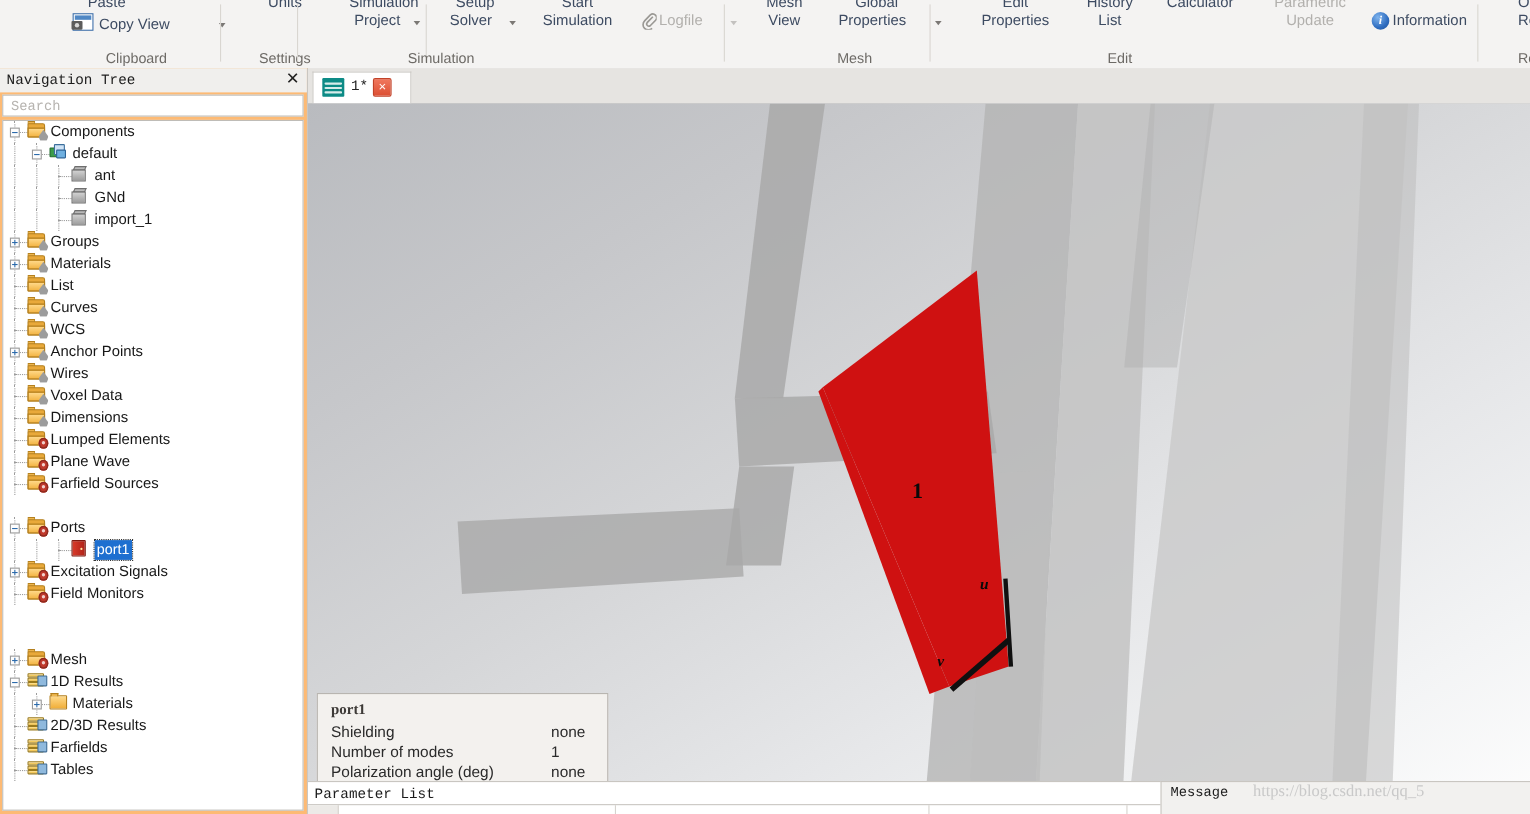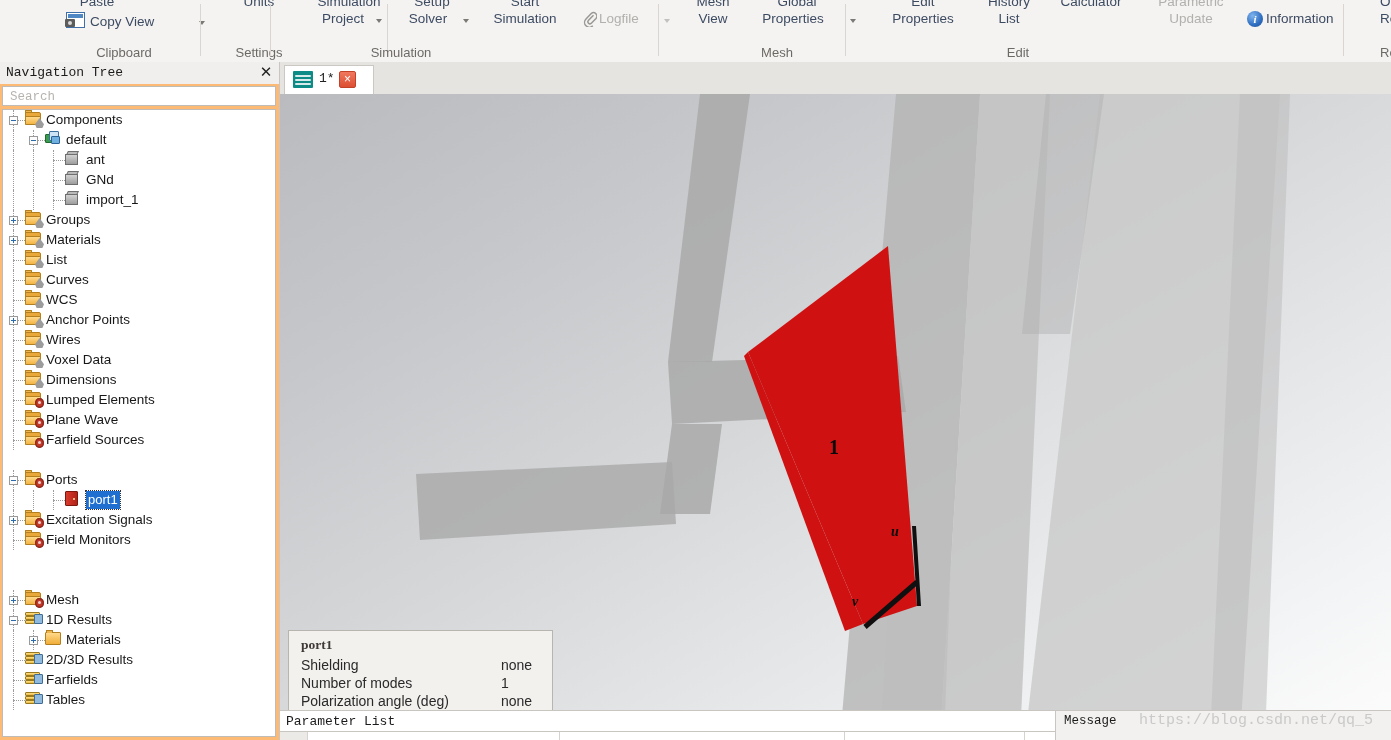--- a/index.html
+++ b/index.html
@@ -121,21 +121,21 @@
   #param-title{position:absolute;left:6px;top:3px;font-family:"Liberation Mono",monospace;font-size:13px;color:#1b1b1b;}
   #param-close{position:absolute;left:1029px;top:2px;width:14px;height:14px;color:#222;font-size:15px;line-height:13px;text-align:center;cursor:pointer;}
   #param-grid{position:absolute;left:0;top:20px;width:1111px;height:10px;background:#fff;border-top:1px solid #c9c6c1;}
   .pg-cell{position:absolute;top:0;height:10px;border-right:1px solid #d6d3ce;box-sizing:border-box;}
 
   
   #msgpanel{position:absolute;left:1055px;top:710px;width:336px;height:30px;background:#f2f1ef;border-left:1px solid #c9c6c1;border-top:1px solid #c9c6c1;}
   #msg-title{position:absolute;left:8px;top:3px;font-family:"Liberation Mono",monospace;font-size:12.5px;color:#1b1b1b;}
 
   
-  #wm{position:absolute;left:1139px;top:712px;font-family:Liberation Mono, monospace;font-size:15px;color:#c9c9c9;white-space:nowrap;pointer-events:none;}
+  #wm{position:absolute;left:1139px;top:712px;font-family:Liberation Serif, serif;font-size:15px;color:#c9c9c9;white-space:nowrap;pointer-events:none;}
 </style>
 </head>
 <body>
 
 <div id="app">
 
   <div id="ribbon">
 
     <div class="rb-group" style="left:0;width:200px">
       <div class="rb-item" style="left:38px;top:-6px;width:70px;">Paste</div>

